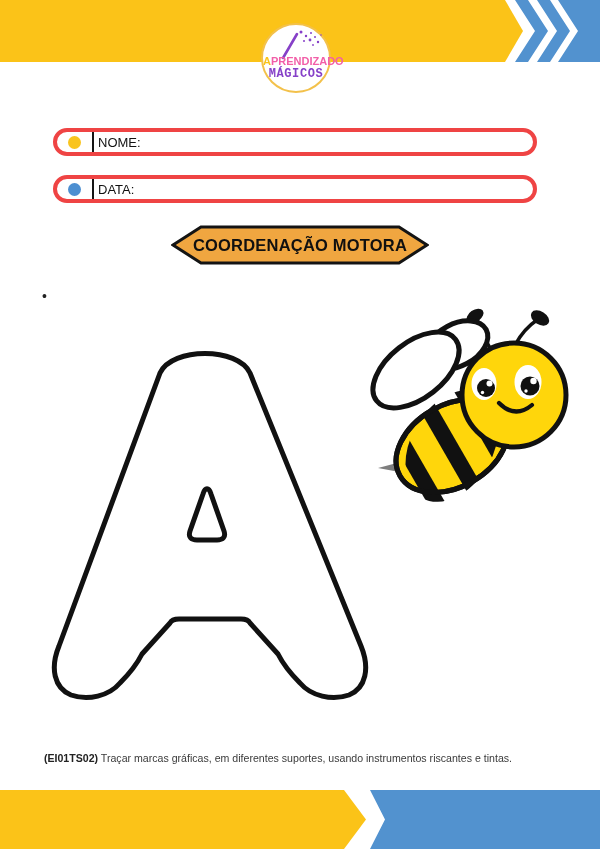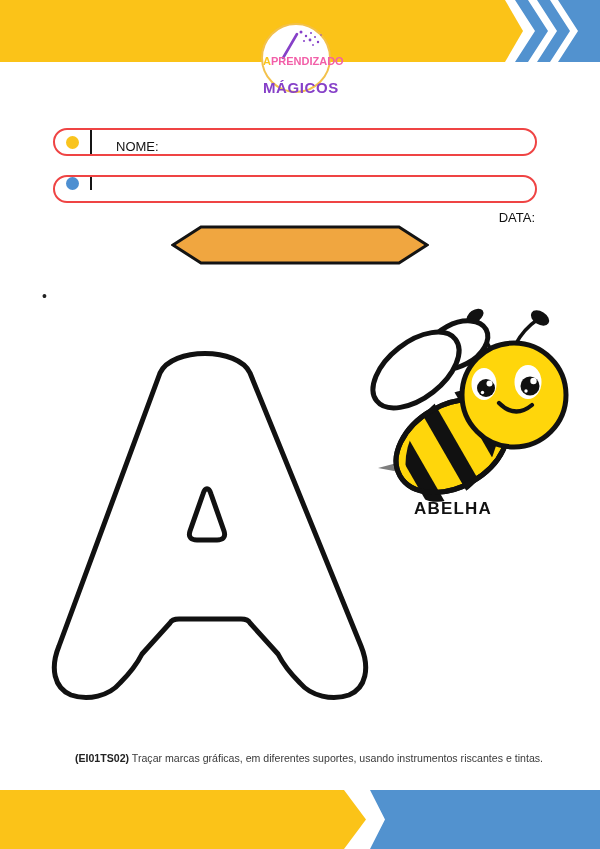--- a/index.html
+++ b/index.html
@@ -18,27 +18,27 @@
   .band-bottom-blue{position:absolute;left:356px;top:790px;width:244px;height:59px;background:var(--band-blue);
             clip-path:polygon(14px 0,244px 0,244px 59px,14px 59px,29px 29.5px);}
 
   
   .logo{position:absolute;left:261px;top:23px;width:70px;height:70px;border-radius:50%;
         background:#fff;border:2px solid var(--logo-ring);box-sizing:border-box;z-index:5;}
   .logo svg{position:absolute;left:0;top:0;}
   .logo-line1{position:absolute;top:30px;left:0;width:100%;text-align:center;
         font-size:11px;font-weight:700;color:var(--logo-pink);letter-spacing:0;white-space:nowrap;}
   .logo-line1 .initial{color:var(--dot-yellow);}
-  .logo-line2{position:absolute;top:54px;left:0;width:100%;text-align:center;
-        font-size:15px;font-weight:700;color:var(--logo-purple);letter-spacing:.6px;}
+  .logo-line2{position:absolute;top:42px;left:0;width:100%;text-align:center;
+        font-size:12px;font-weight:700;color:var(--logo-purple);letter-spacing:.6px;font-family:Liberation Mono, monospace;}
 
   
-  .field{position:absolute;left:53px;width:484px;height:28px;border:2px solid #ef4444;
-         border-radius:15px;box-sizing:border-box;display:flex;align-items:flex-end;background:#fff;gap:20px;}
-  .field-nome{top:128px;} .field-data{top:175px;flex-direction:column;}
+  .field{position:absolute;left:53px;width:484px;height:28px;border:4px solid #ef4444;
+         border-radius:15px;box-sizing:border-box;display:flex;align-items:center;background:#fff;}
+  .field-nome{top:128px;} .field-data{top:175px;}
   .field .cap{width:35px;align-self:stretch;border-right:2px solid #151515;
          display:flex;align-items:center;justify-content:center;}
   .field .dot{width:13px;height:13px;border-radius:50%;}
   .dot-yellow{background:var(--dot-yellow);} .dot-blue{background:var(--dot-blue);}
   .field .label{font-size:13px;padding-left:4px;color:#111;}
   .field .write-area{flex:1;height:100%;}
 
   
   .banner-wrap{position:absolute;left:171px;top:225px;width:258px;height:40px;}
   .banner-title{position:absolute;left:171px;top:225px;width:258px;height:40px;
@@ -52,21 +52,21 @@
   .instruction .hl{font-weight:700;text-decoration:underline;padding:0 7px;}
 
   
   .letter-svg{position:absolute;left:52px;top:353px;overflow:visible;}
   .bee-svg{position:absolute;left:368px;top:306px;overflow:visible;}
   .animal-label{position:absolute;left:388px;top:499px;width:130px;text-align:center;
         font-size:17px;font-weight:700;letter-spacing:1.2px;color:#111;}
 
   
   .skill-note{position:absolute;left:0;top:752px;width:556px;text-align:center;
-        font-size:10.6px;color:#3a3a3a;padding-left:31px;}
+        font-size:10.6px;color:#3a3a3a;}
   .skill-note b{color:#222;}
 </style>
 </head>
 <body>
 
 <div class="page">
 
   <div class="band-top"></div>
   <div class="chev chev1"></div>
   <div class="chev chev2"></div>
@@ -103,20 +103,21 @@
     <div class="cap">
         <div class="dot dot-blue"></div>
       </div>
     <div class="label">DATA:</div>
     <div class="write-area"></div>
   </div>
 
   <svg class="banner-wrap" viewBox="0 0 258 40">
     <polygon points="30,2 228,2 256,20 228,38 30,38 2,20" fill="var(--banner-orange)" stroke="#141414" stroke-width="3" stroke-linejoin="miter"></polygon>
   </svg>
+  <div class="banner-title">COORDENAÇÃO MOTORA</div>
 
   <div class="instruction">
     <span class="bullet">•</span>
   </div>
 
   <svg class="letter-svg" width="316" height="346" viewBox="0 0 316 346" aria-label="A">
     <path fill="#fff" stroke="#111" stroke-width="5" stroke-linejoin="round" fill-rule="evenodd" d="M 108,20
          C 120,-6 186,-6 198,20
          L 309,293
          C 318,315 314,335 297,342
@@ -173,21 +174,20 @@
         <circle cx="114.5" cy="86.5" r="1.7" fill="#fff"></circle>
         <ellipse cx="160" cy="76" rx="13.5" ry="17" fill="#fff"></ellipse>
         <circle cx="162" cy="80" r="9.5" fill="#111"></circle>
         <circle cx="165.5" cy="75" r="3.2" fill="#fff"></circle>
         <circle cx="158" cy="85" r="1.7" fill="#fff"></circle>
       </g>
       <path d="M131,97 Q147,113 164,99" stroke="#111" stroke-width="4.2" fill="none" stroke-linecap="round"></path>
     </g>
   </svg>
 
-  <div class="animal-label">ABELHA</div>
 
   <div class="skill-note">
     <b>(EI01TS02)</b><span> Traçar marcas gráficas, em diferentes suportes, usando instrumentos riscantes e tintas.</span>
   </div>
 
   <div class="band-bottom-yellow"></div>
   <div class="band-bottom-blue"></div>
 
 </div>
 

